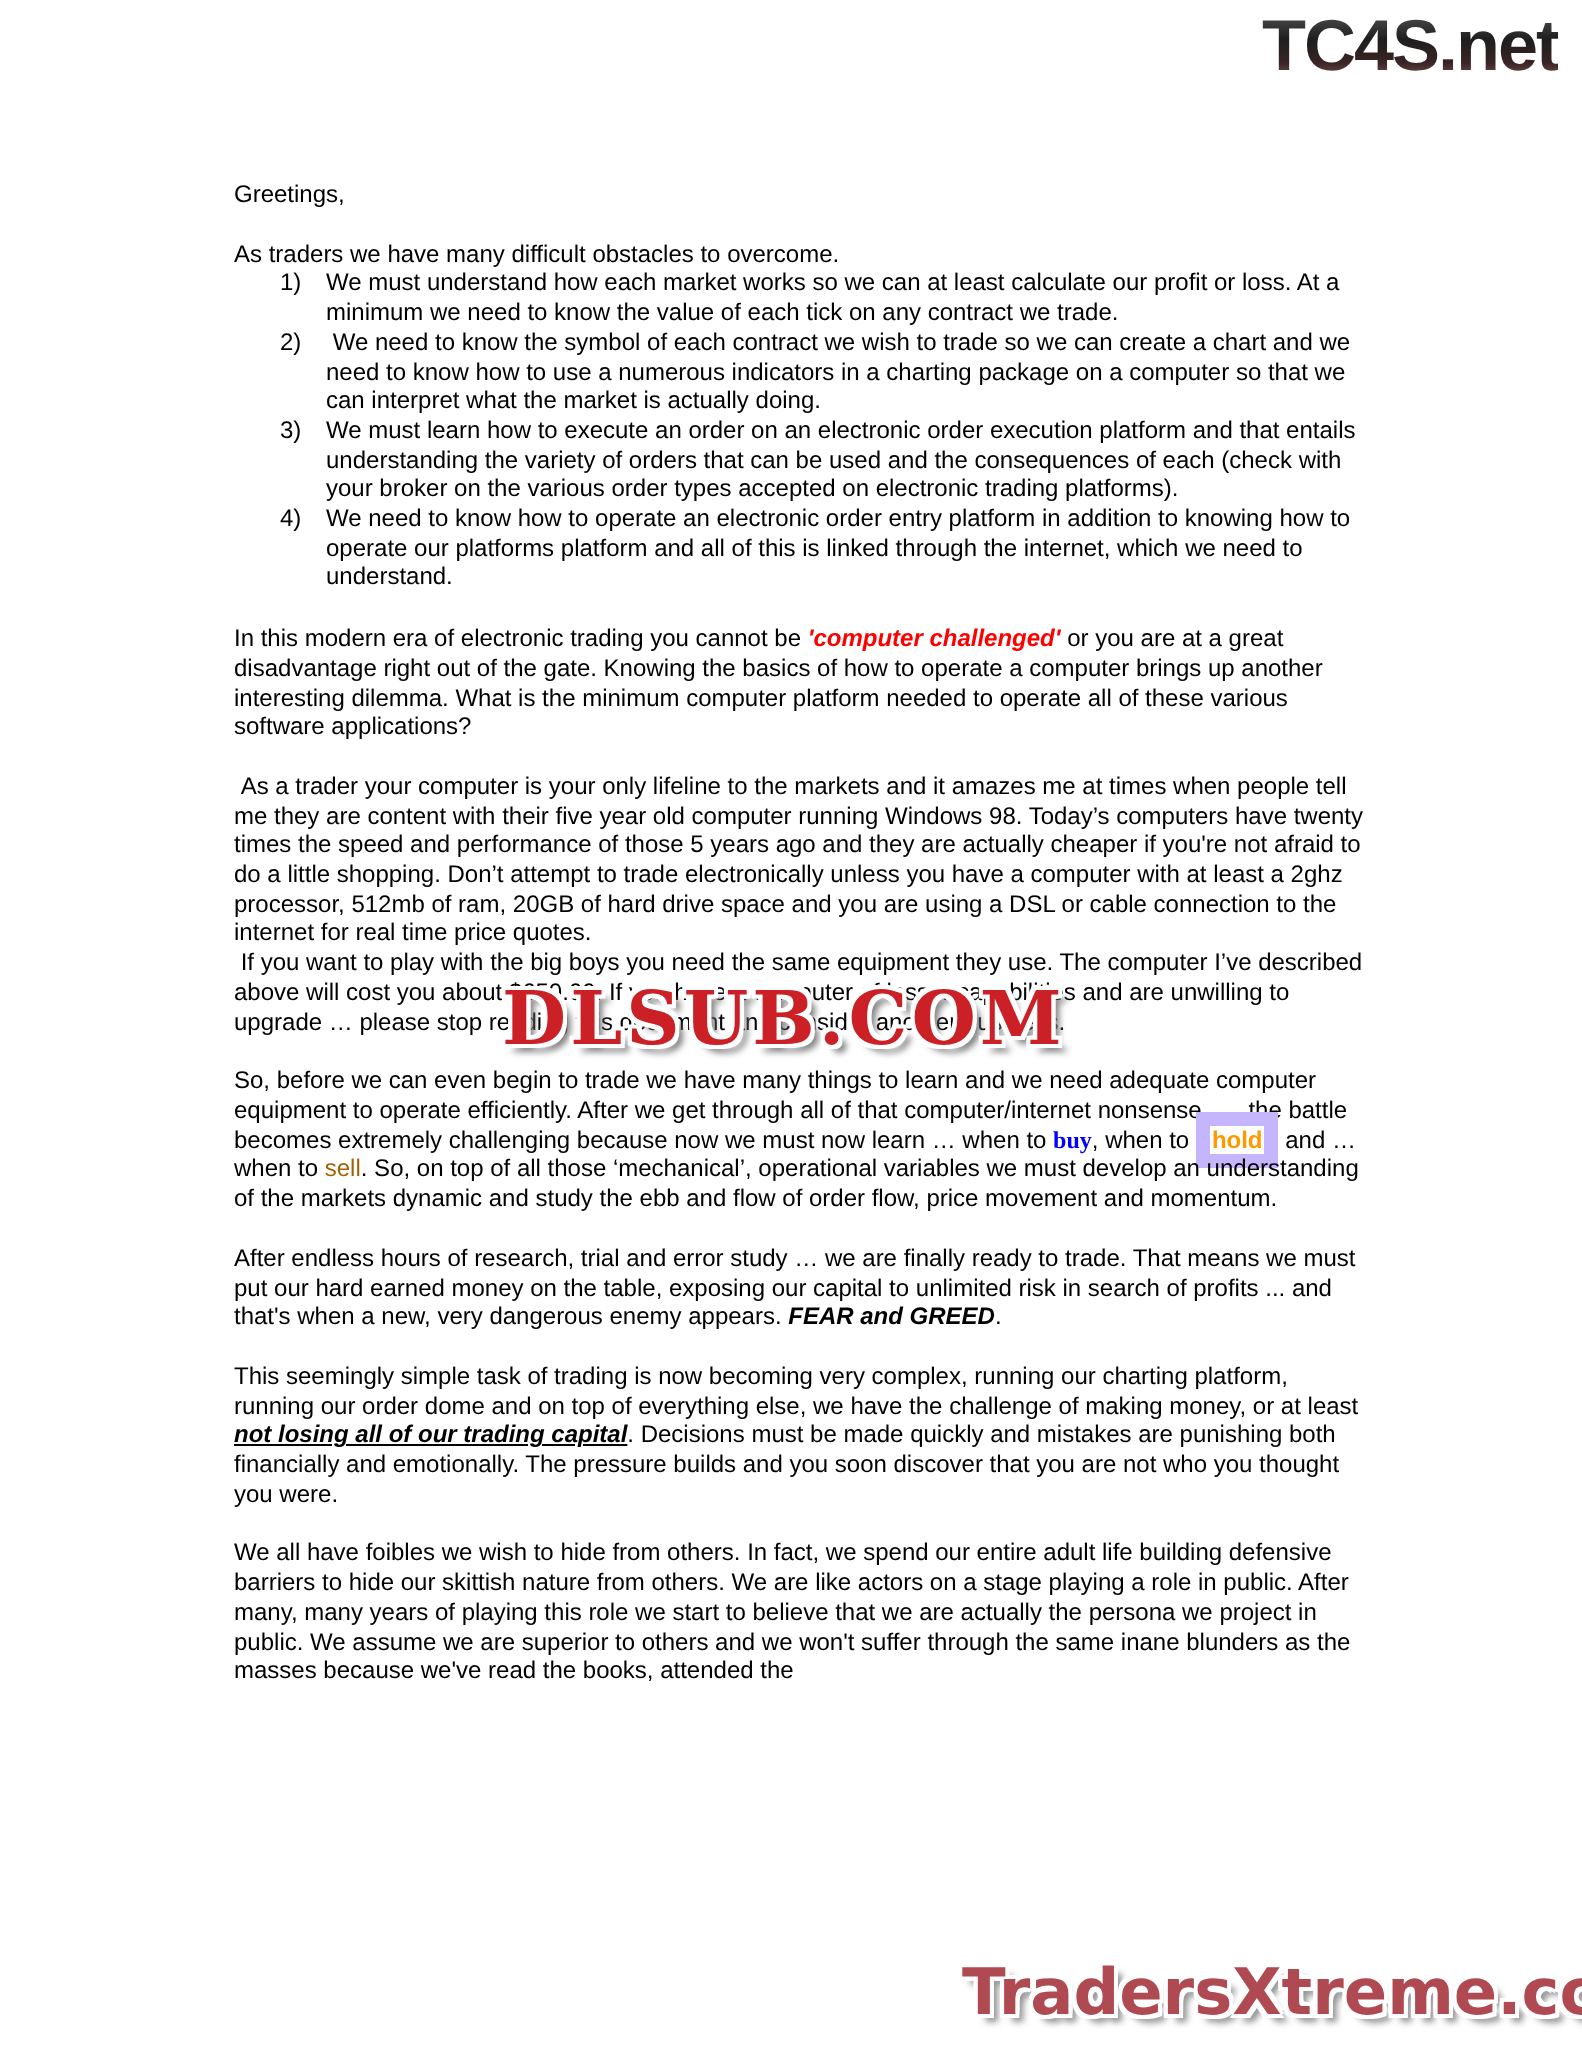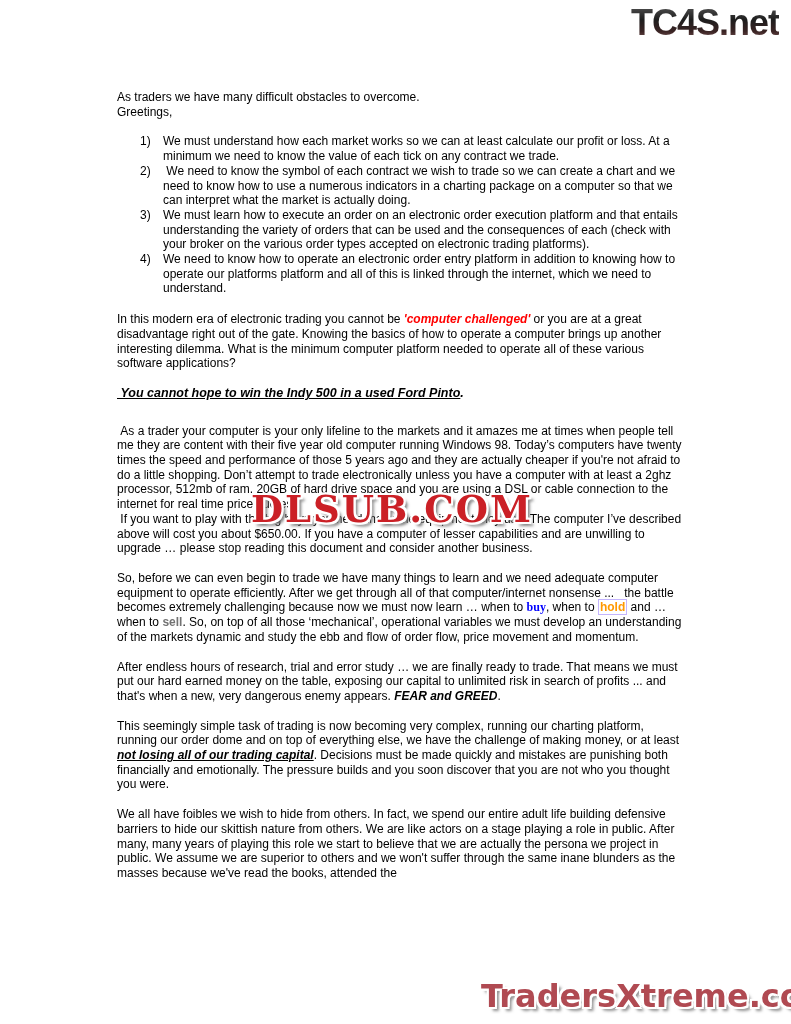--- a/index.html
+++ b/index.html
@@ -34,22 +34,22 @@
   .li { display:flex; padding-left:23px; }
   .num { flex:none; width:23px; }
   .li-text { flex:1; }
 
   
   .s-rbi { color:#ff0000; font-weight:bold; font-style:italic; }
   .s-bi  { font-weight:bold; font-style:italic; }
   .s-biu { font-weight:bold; font-style:italic; text-decoration:underline; }
   .s-u   { }
   .s-bb  { color:#0000ff; font-weight:bold;font-family:Liberation Serif, serif; }
-  .s-rb  { color:#737373; font-weight:bold; }
-  .s-hold{ color:#ff9900; font-weight:bold; border:1px solid #c4b5fd; padding:0 1px; }
+  .s-rb  { color:#a16207; font-weight:normal; }
+  .s-hold{ color:#ff9900; font-weight:bold; border:7px solid #c4b5fd; padding:0 1px; }
 
   
   .dlsub {
     position:absolute; left:251px; top:487px;
     font-family:"DejaVu Serif", serif;
     font-weight:bold; font-size:37px; letter-spacing:2px;
     color:#cb2026;
     text-shadow:
       -2px -2px 0 #fff, 2px -2px 0 #fff, -2px 2px 0 #fff, 2px 2px 0 #fff,
       0 -2px 0 #fff, 0 2px 0 #fff, -2px 0 0 #fff, 2px 0 0 #fff,
@@ -68,42 +68,41 @@
       0 -2px 0 #fff, 0 2px 0 #fff, -2px 0 0 #fff, 2px 0 0 #fff,
       4px 4px 3px rgba(120,120,120,0.8);
   }
 </style>
 </head>
 <body>
 
 <div class="tc4s">TC4S.net</div>
 
 <div class="content">
+    <div class="para"><span>Greetings,</span></div>
     <div class="para tight"><span>As traders we have many difficult obstacles to overcome.</span></div>
-    <div class="para"><span>Greetings,</span></div>
     <div class="list">
       <div class="li">
         <span class="num">1)</span>
         <span class="li-text"><span>We must understand how each market works so we can at least calculate our profit or loss. At a minimum we need to know the value of each tick on any contract we trade.</span></span>
       </div>
       <div class="li">
         <span class="num">2)</span>
         <span class="li-text"><span>&nbsp;We need to know the symbol of each contract we wish to trade so we can create a chart and we need to know how to use a numerous indicators in a charting package on a computer so that we can interpret what the market is actually doing.</span></span>
       </div>
       <div class="li">
         <span class="num">3)</span>
         <span class="li-text"><span>We must learn how to execute an order on an electronic order execution platform and that entails understanding the variety of orders that can be used and the consequences of each (check with your broker on the various order types accepted on electronic trading platforms).</span></span>
       </div>
       <div class="li">
         <span class="num">4)</span>
         <span class="li-text"><span>We need to know how to operate an electronic order entry platform in addition to knowing how to operate our platforms platform and all of this is linked through the internet, which we need to understand.</span></span>
       </div>
     </div>
     <div class="para"><span>In this modern era of electronic trading you cannot be </span><span class="s-rbi">'computer challenged'</span><span> or you are at a great disadvantage right out of the gate. Knowing the basics of how to operate a computer brings up another interesting dilemma. What is the minimum computer platform needed to operate all of these various software applications?</span></div>
-    <div class="para heading"><span class="s-biu">&nbsp;You cannot hope to win the Indy 500 in a used Ford Pinto</span><span class="s-bi">.</span></div>
     <div class="para tight"><span>&nbsp;As a trader your computer is your only lifeline to the markets and it amazes me at times when people tell me they are content with their five year old computer running Windows 98. Today’s computers have twenty times the speed and performance of those 5 years ago and they are actually cheaper if you're not afraid to do a little shopping. Don’t attempt to trade electronically unless you have a computer with at least a 2ghz processor, 512mb of ram, 20GB of hard drive space and you are using a DSL or cable connection to the internet for real time price quotes.</span></div>
     <div class="para"><span>&nbsp;If you want to play with the big boys you need the same equipment they use. The computer I’ve described above will cost you about $650.00. If you have a computer of lesser capabilities and are unwilling to upgrade … please stop reading this document and consider another business.</span></div>
     <div class="para"><span>So, before we can even begin to trade we have many things to learn and we need adequate computer equipment to operate efficiently. After we get through all of that computer/internet nonsense ...&nbsp;&nbsp; the battle becomes extremely challenging because now we must now learn … when to </span><span class="s-bb">buy</span><span>, when to </span><span class="s-hold">hold</span><span> and … when to </span><span class="s-rb">sell</span><span>. So, on top of all those ‘mechanical’, operational variables we must develop an understanding of the markets dynamic and study the ebb and flow of order flow, price movement and momentum.</span></div>
     <div class="para"><span>After endless hours of research, trial and error study … we are finally ready to trade. That means we must put our hard earned money on the table, exposing our capital to unlimited risk in search of  profits ... and that's when a new, very dangerous enemy appears. </span><span class="s-bi">FEAR and GREED</span><span>.</span></div>
     <div class="para"><span>This seemingly simple task of trading is now becoming very complex, running our charting platform, running our order dome and on top of everything else, we have the challenge of making money, or at least </span><span class="s-biu">not losing all of our trading capital</span><span>. Decisions must be made quickly and mistakes are punishing both financially and emotionally. The pressure builds and you soon discover that you are not who you thought you were.</span></div>
     <div class="para"><span>We all have foibles we wish to hide from others. In fact, we spend our entire adult life building defensive barriers to hide our skittish nature from others. We are like actors on a stage playing a role in public. After many, many years of playing this role we start to believe that we are actually the persona we project in public. We assume we are superior to others and we won't suffer through the same inane blunders as the masses because we've </span><span class="s-u">read the books</span><span>, </span><span class="s-u">attended the</span></div>
   </div>
 
 <div class="dlsub">DLSUB.COM</div>
 

